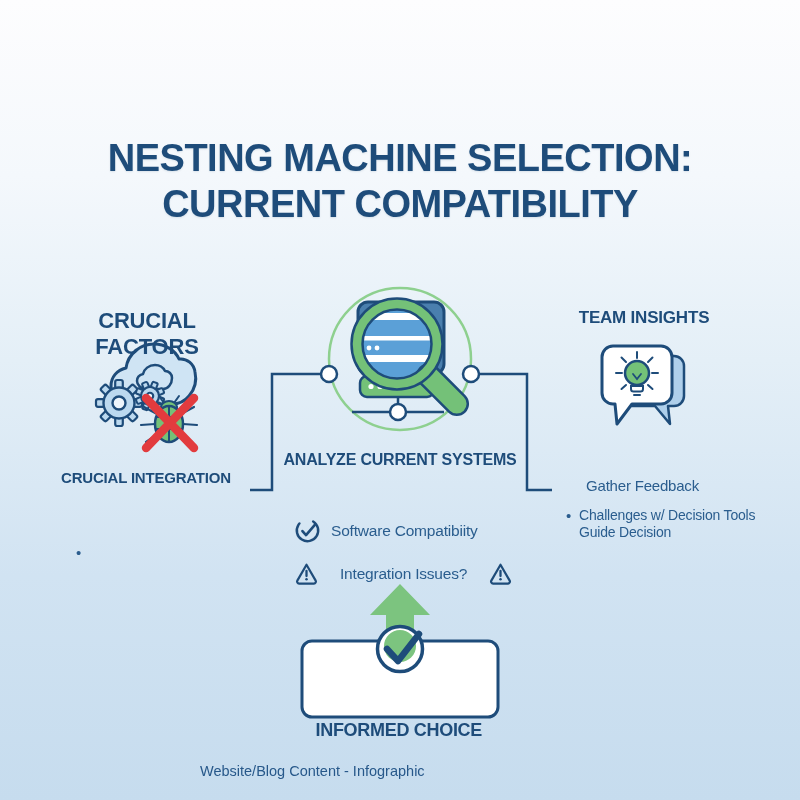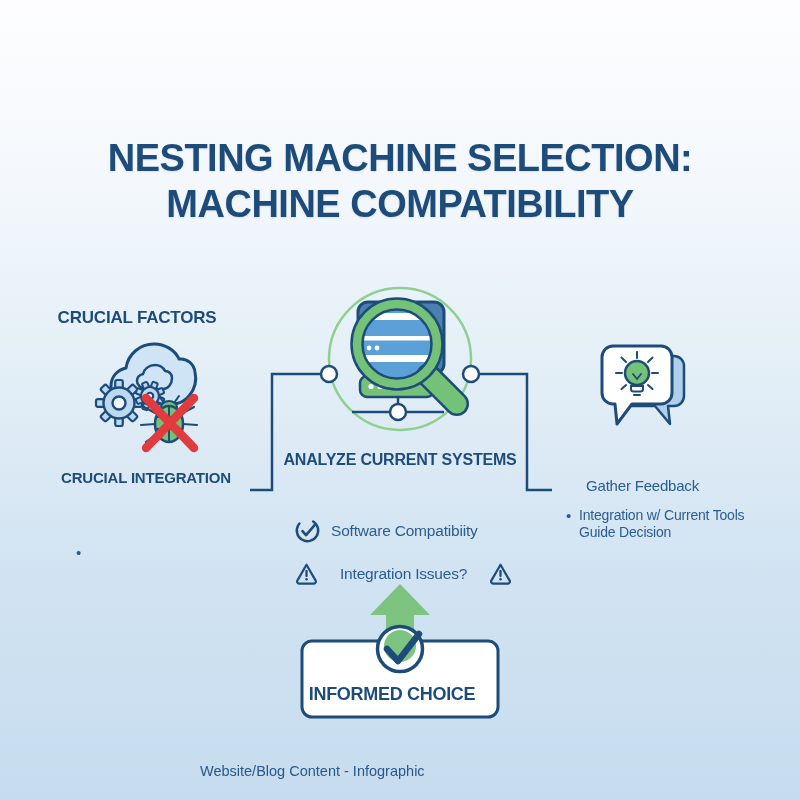--- a/index.html
+++ b/index.html
@@ -10,34 +10,34 @@
   }
   #gfx{position:absolute;left:0;top:0;z-index:1;}
   .txt{position:absolute;z-index:2;}
   .title{
     left:0;top:103px;width:800px;text-align:center;
     color:#1e4c7a;font-weight:700;font-size:38px;line-height:46px;letter-spacing:-.5px;
     text-shadow:0 1px 2px rgba(30,70,110,.12);
     margin-top:32px;
   }
   .h2{color:#1e4c7a;font-weight:700;letter-spacing:-.2px;text-align:center;}
-  .crucial{left:37px;top:308px;width:200px;font-size:17px;}
+  .crucial{left:47px;top:308px;width:200px;font-size:22px;}
   .team{left:544px;top:308px;width:200px;font-size:17px;}
   .seamless{left:26px;top:469px;width:240px;font-size:15px;}
   .analyze{left:280px;top:451px;width:240px;font-size:16px;}
   .body-t{color:#2a5d8e;font-size:15.5px;letter-spacing:-.2px;margin-top:37px;}
   .bullet-row{display:flex;gap:8px;align-items:flex-start;}
   .bullet{color:#2a5d8e;font-size:15px;line-height:18px;}
   .stream{left:76px;top:507px;width:210px;}
   .gather{left:555px;top:440px;width:175px;text-align:center;font-size:15px;}
   .challenges{left:566px;top:470px;width:205px;font-size:14px;line-height:17px;}
   .iconrow{display:flex;align-items:center;gap:10px;}
   .soft{left:294px;top:480px;}
   .integ{left:294px;top:524px;gap:21px;}
-  .informed{left:302px;top:684px;width:180px;text-align:center;color:#1e4c7a;font-weight:700;font-size:18px;letter-spacing:-.3px;}
+  .informed{left:302px;top:720px;width:180px;text-align:right;color:#1e4c7a;font-weight:700;font-size:18px;letter-spacing:-.3px;}
   .caption{left:200px;top:734px;width:400px;text-align:left;color:#27588a;font-size:14.5px;font-weight:500;margin-top:29px;}
 </style>
 </head>
 <body>
 
 <div class="stage">
 
   <svg id="gfx" width="800" height="800" viewBox="0 0 800 800">
     <defs>
       <clipPath id="lensClip">
@@ -147,21 +147,21 @@
       <g>
         <circle cx="400" cy="649" r="22.5" fill="#ffffff" stroke="#1e4c7a" stroke-width="3.5"></circle>
         <circle cx="400" cy="646" r="16" fill="#7cc47f"></circle>
         <path d="M387 649 L398 661 L419 634" fill="none" stroke="#1e4c7a" stroke-width="6.5" stroke-linecap="round" stroke-linejoin="round"></path>
       </g>
     </g>
   </svg>
 
   <div class="txt title">
     <div>NESTING MACHINE SELECTION:</div>
-    <div>MACHINE COMPATIBILITY</div>
+    <div>CURRENT COMPATIBILITY</div>
   </div>
 
   <div class="txt h2 crucial">CRUCIAL FACTORS</div>
   <div class="txt h2 seamless">CRUCIAL INTEGRATION</div>
   <div class="txt body-t bullet-row stream">
     <span class="bullet">•</span>
   </div>
 
   <div class="txt body-t iconrow soft">
     <svg width="27" height="27" viewBox="0 0 24 24">
@@ -180,22 +180,23 @@
       <circle cx="12" cy="17.6" r="1.2" fill="#1e4c7a"></circle>
     </svg>
     <span>Integration Issues?</span>
     <svg width="25" height="25" viewBox="0 0 24 24">
       <path d="M12 3.6 L20.8 18.8 a1.9 1.9 0 0 1 -1.65 2.85 H4.85 A1.9 1.9 0 0 1 3.2 18.8 Z" fill="none" stroke="#1e4c7a" stroke-width="2.1" stroke-linejoin="round"></path>
       <path d="M12 9.5 V14.5" fill="none" stroke="#1e4c7a" stroke-width="2.2" stroke-linecap="round"></path>
       <circle cx="12" cy="17.6" r="1.2" fill="#1e4c7a"></circle>
     </svg>
   </div>
 
+  <div class="txt h2 team">TEAM INSIGHTS</div>
   <div class="txt body-t gather">Gather Feedback</div>
   <div class="txt body-t bullet-row challenges">
     <span class="bullet">•</span>
-    <span>Integration w/ Current Tools Guide Decision</span>
+    <span>Challenges w/ Decision Tools Guide Decision</span>
   </div>
 
   <div class="txt informed">INFORMED CHOICE</div>
   <div class="txt caption">Website/Blog Content - Infographic</div>
 
 </div>
 
 </body></html>

